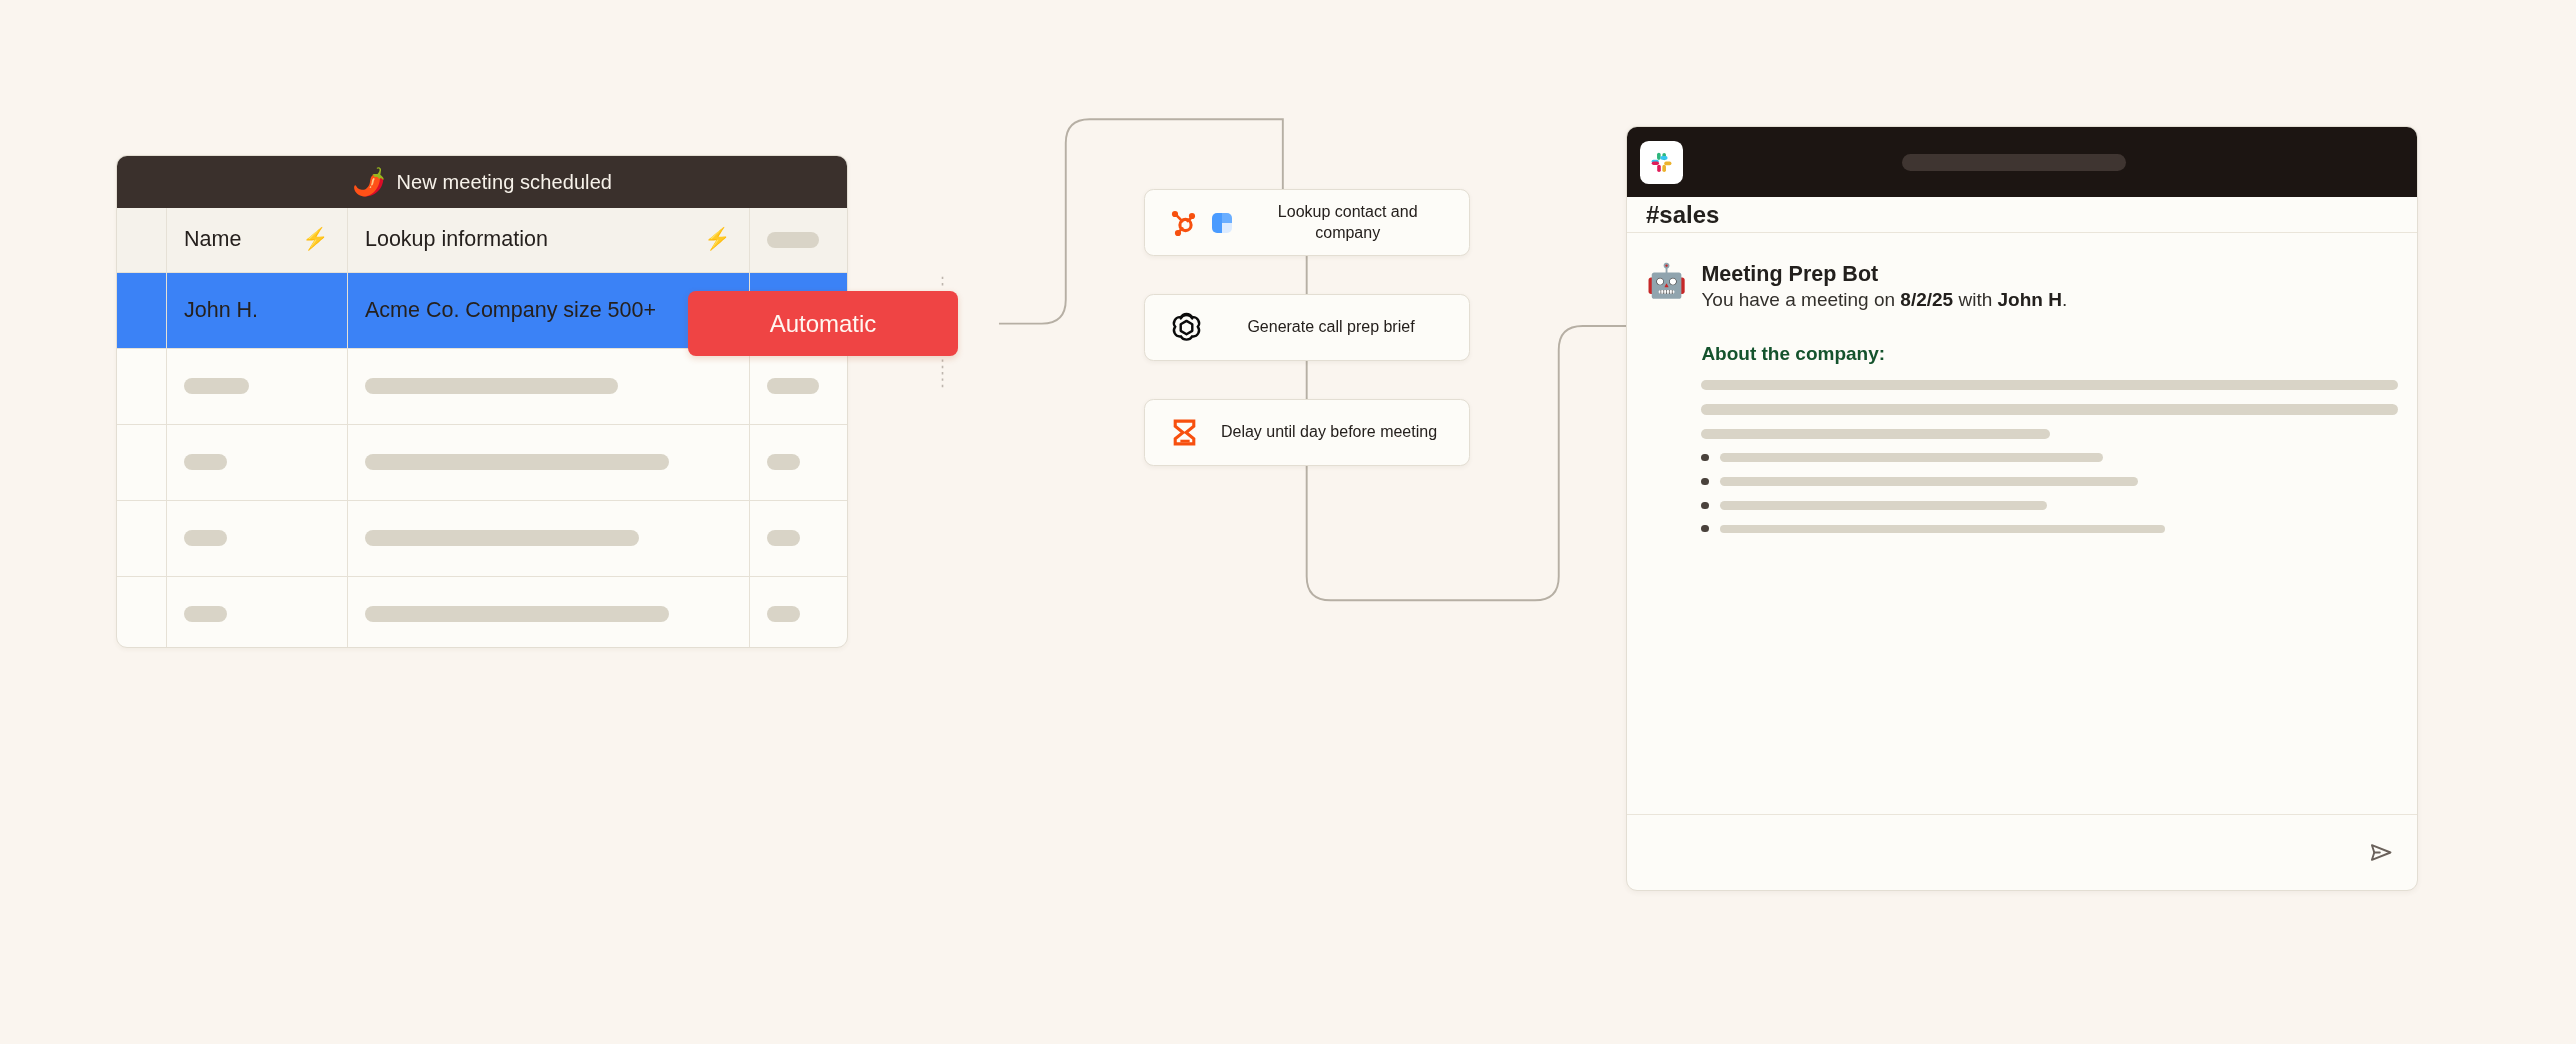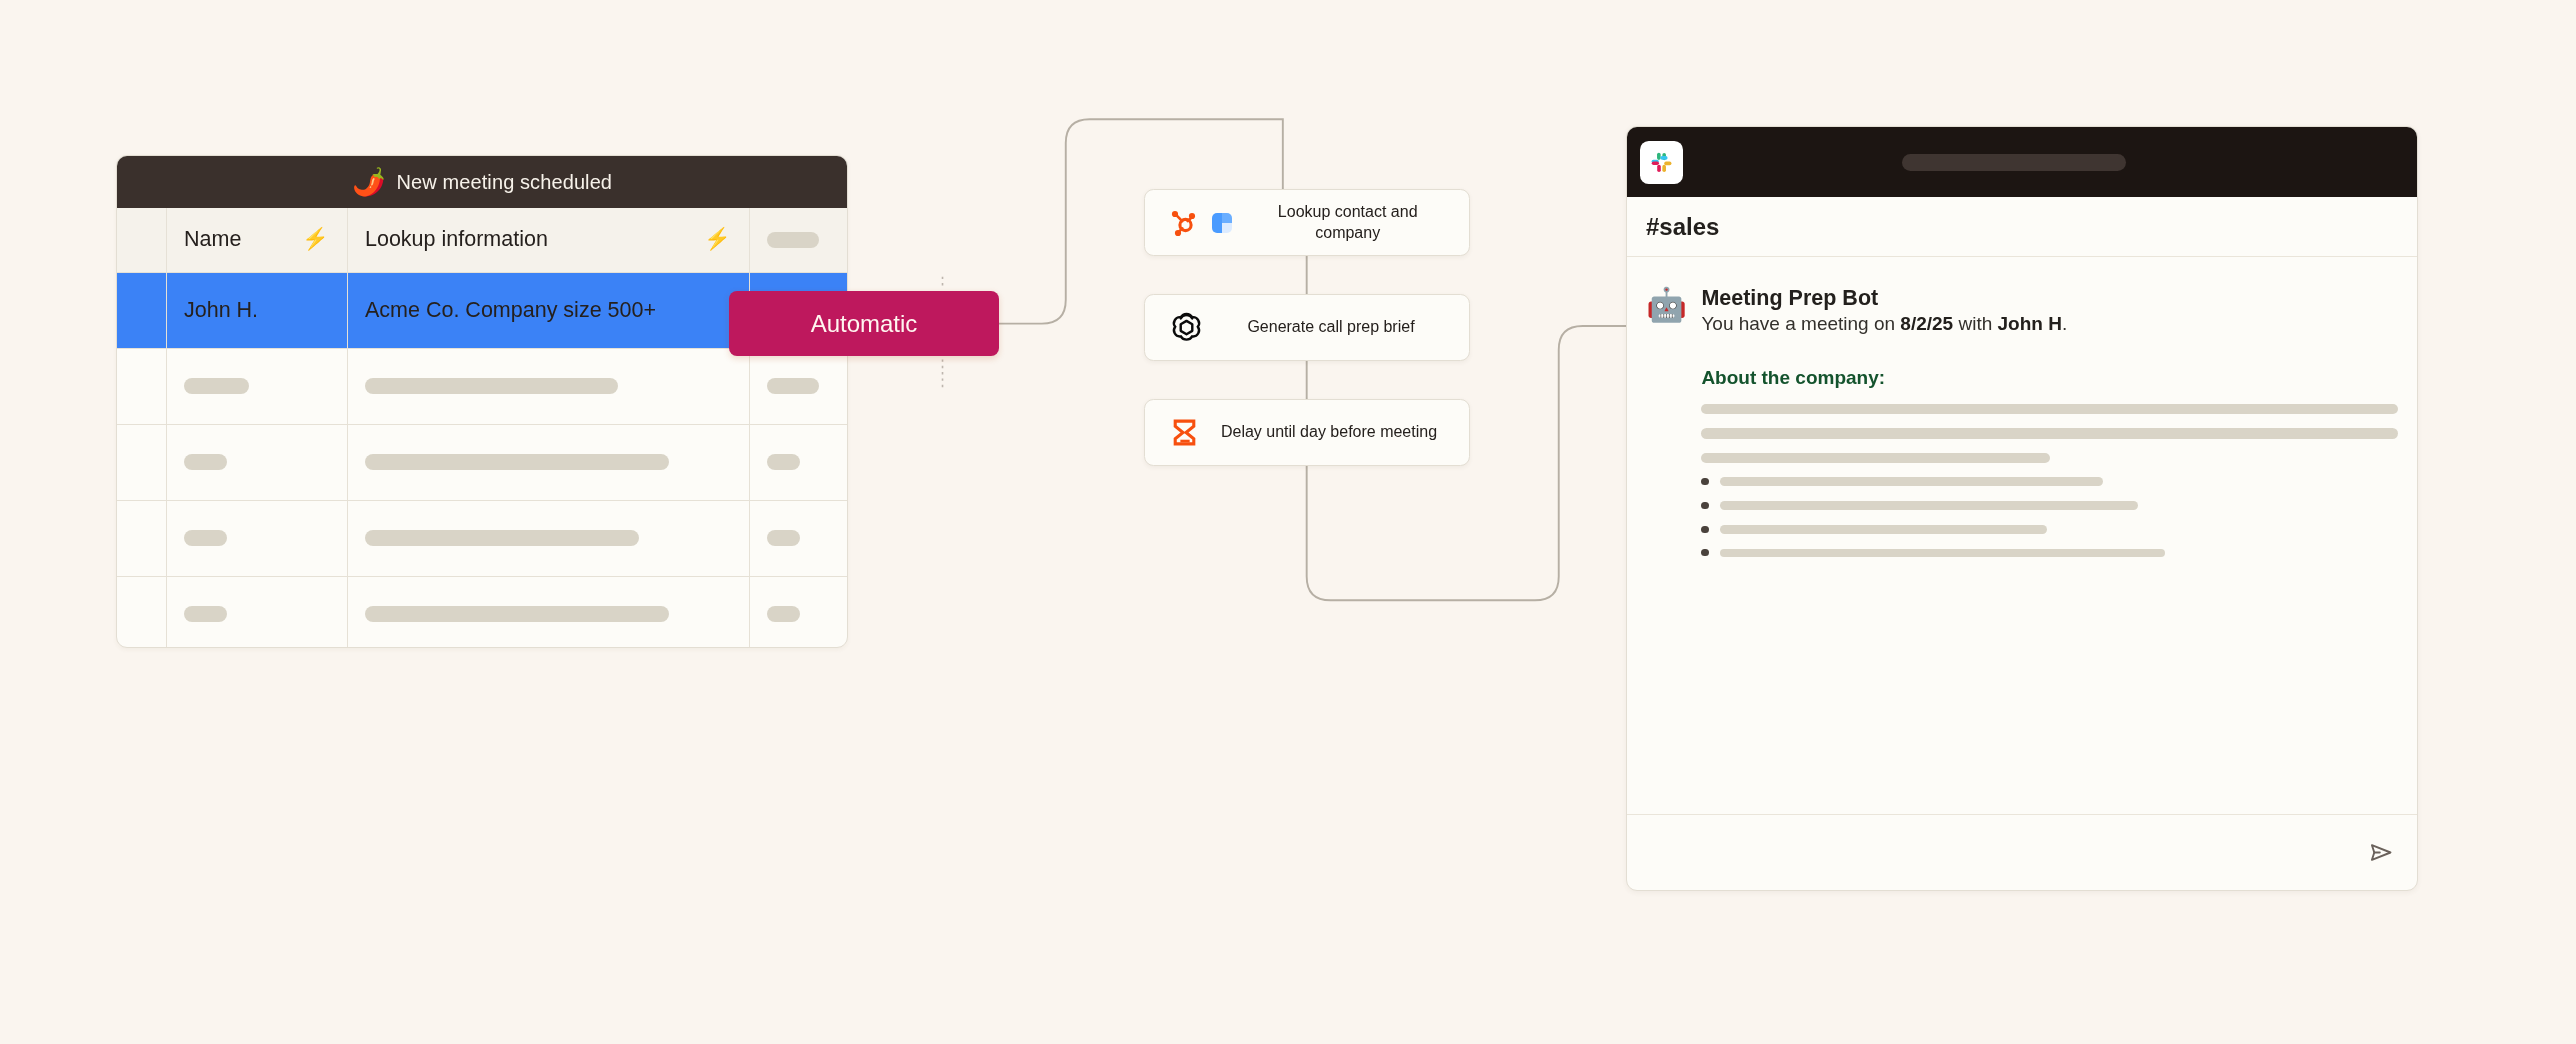--- a/index.html
+++ b/index.html
@@ -42,23 +42,23 @@
   tr.head td { background: #F5F2EB; height: 64px; }
   tr.head .cellflex { display: flex; align-items: center; justify-content: space-between; }
   tr.head .lbl { font-size: 21.5px; color: #25201D; }
   .bolt { color: #F7500F; font-size: 21.5px; line-height: 1; }
   tr.sel td { background: #3b82f6; }
   tr.sel .val { font-size: 21.5px; color: #25201D; white-space: nowrap; }
   .ph { background: #D9D4C7; border-radius: 8px; height: 16px; }
 
   
   .auto-badge {
-    position: absolute; left: 729px; top: 291px;
+    position: absolute; left: 688px; top: 291px;
     width: 270px; height: 65px;
-    background: #be185d; border-radius: 8px;
+    background: #ef4444; border-radius: 8px;
     display: flex; align-items: center; justify-content: center;
     color: #FFF6F0; font-size: 24px;
     box-shadow: 0 2.4px 6.4px rgba(180,70,20,.18);
   }
 
   
   .flow-card {
     position: absolute; left: 1144px;
     width: 326px; height: 67px;
     background: #FDFCF8; border: 0.8px solid #E3DED3;
@@ -93,21 +93,21 @@
   .slack-logo {
     position: absolute; left: 12.7px; top: 13.5px;
     width: 43px; height: 43px; background: #fff; border-radius: 8.7px;
     display: flex; align-items: center; justify-content: center;
   }
   .slack-searchbar {
     position: absolute; left: 275px; top: 27px;
     width: 224px; height: 16.7px; background: #3F3531; border-radius: 8.7px;
   }
   .slack-channel {
-    height: 60px; border-bottom: 0.8px solid #EAE5DA;
+    height: 36px; border-bottom: 0.8px solid #EAE5DA;
     display: flex; align-items: center; padding: 12px 19px;
   }
   .slack-channel .name { font-size: 24px; font-weight: bold; color: #23201D; }
   .slack-body { padding: 29px 19px 0 19px; position: relative; }
   .msg { display: flex; gap: 14.3px; }
   .msg .avatar { font-size: 33px; line-height: 1; flex: 0 0 auto; margin-top: 1.6px; }
   .msg .content { flex: 1; }
   .bot-name { font-size: 21.5px; font-weight: bold; color: #23201D; margin-bottom: 2.4px; }
   .bot-line { font-size: 19px; color: #33302C; }
   .bot-line b { font-weight: bold; color: #23201D; }

